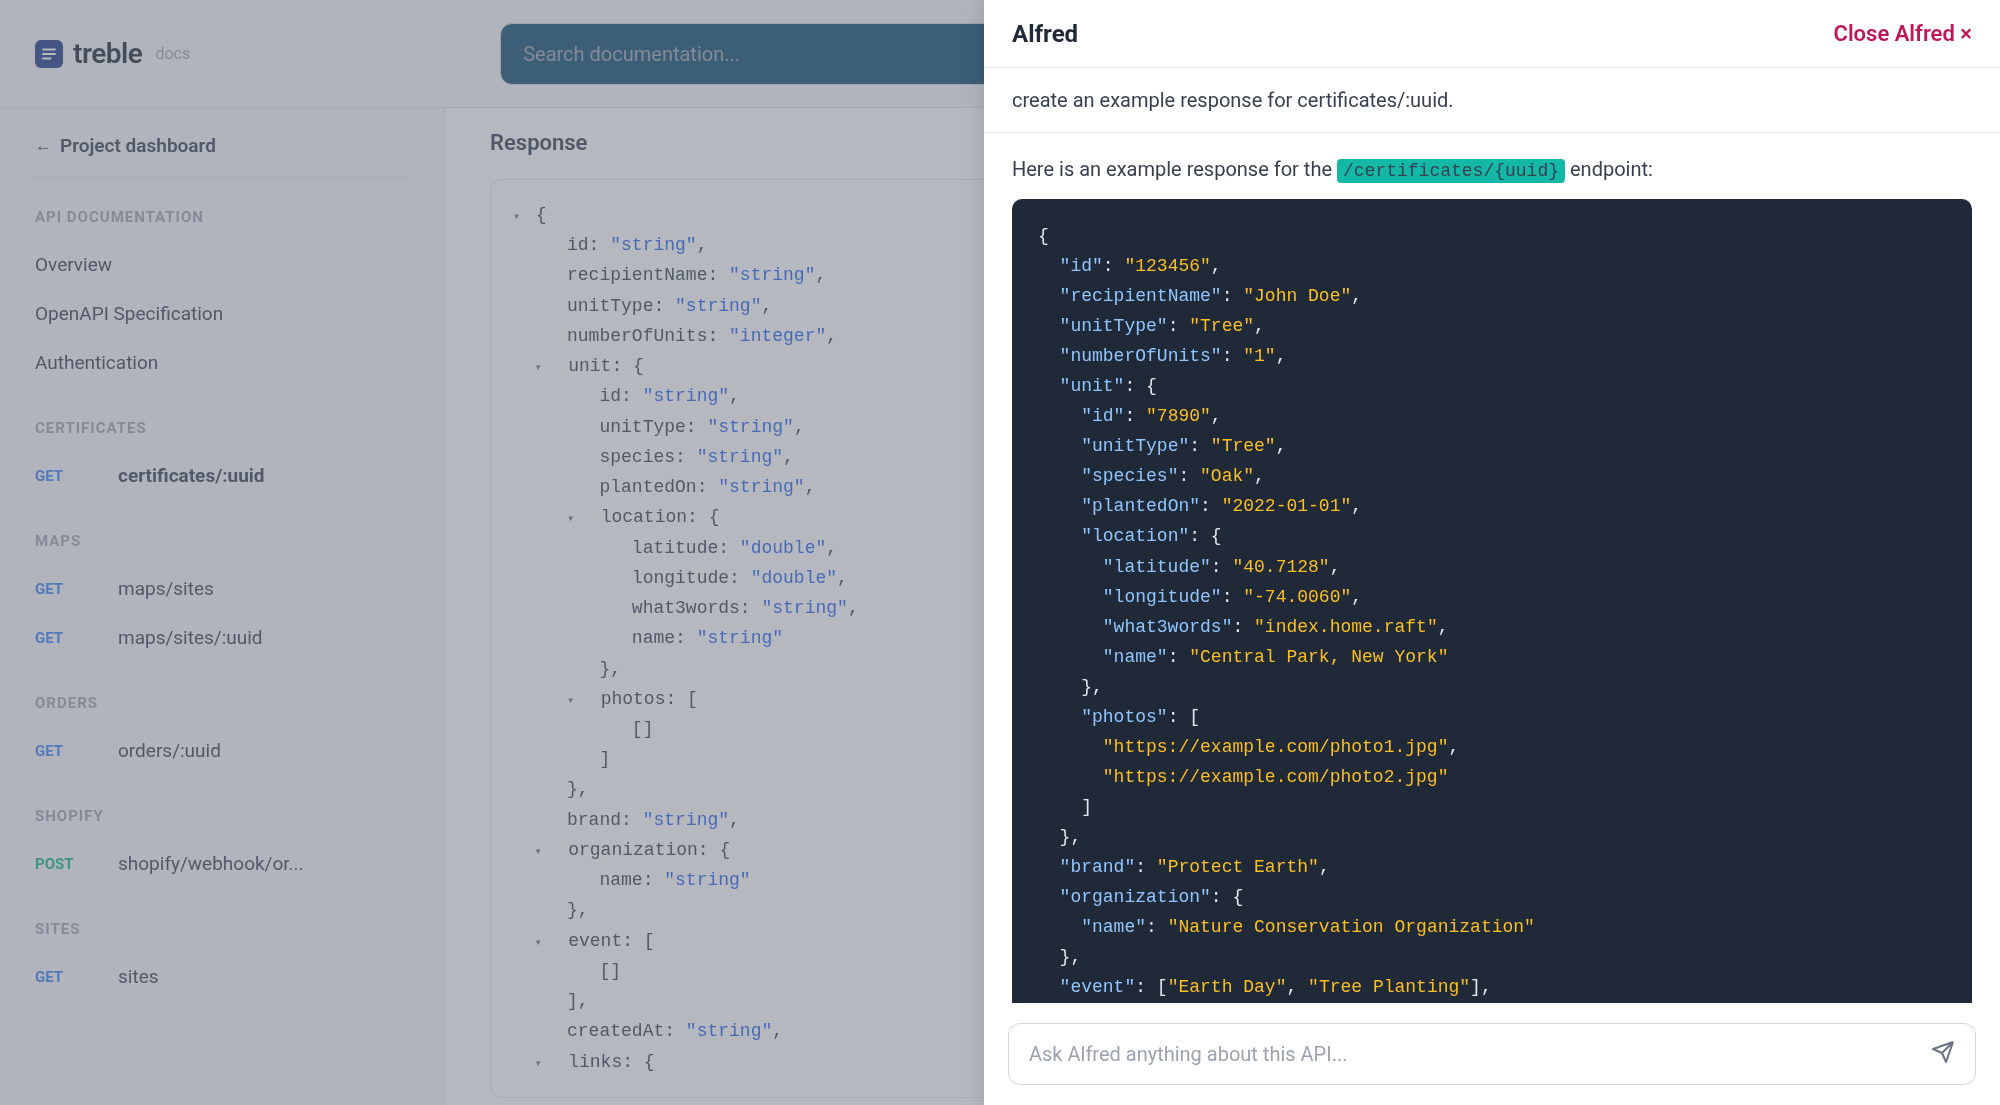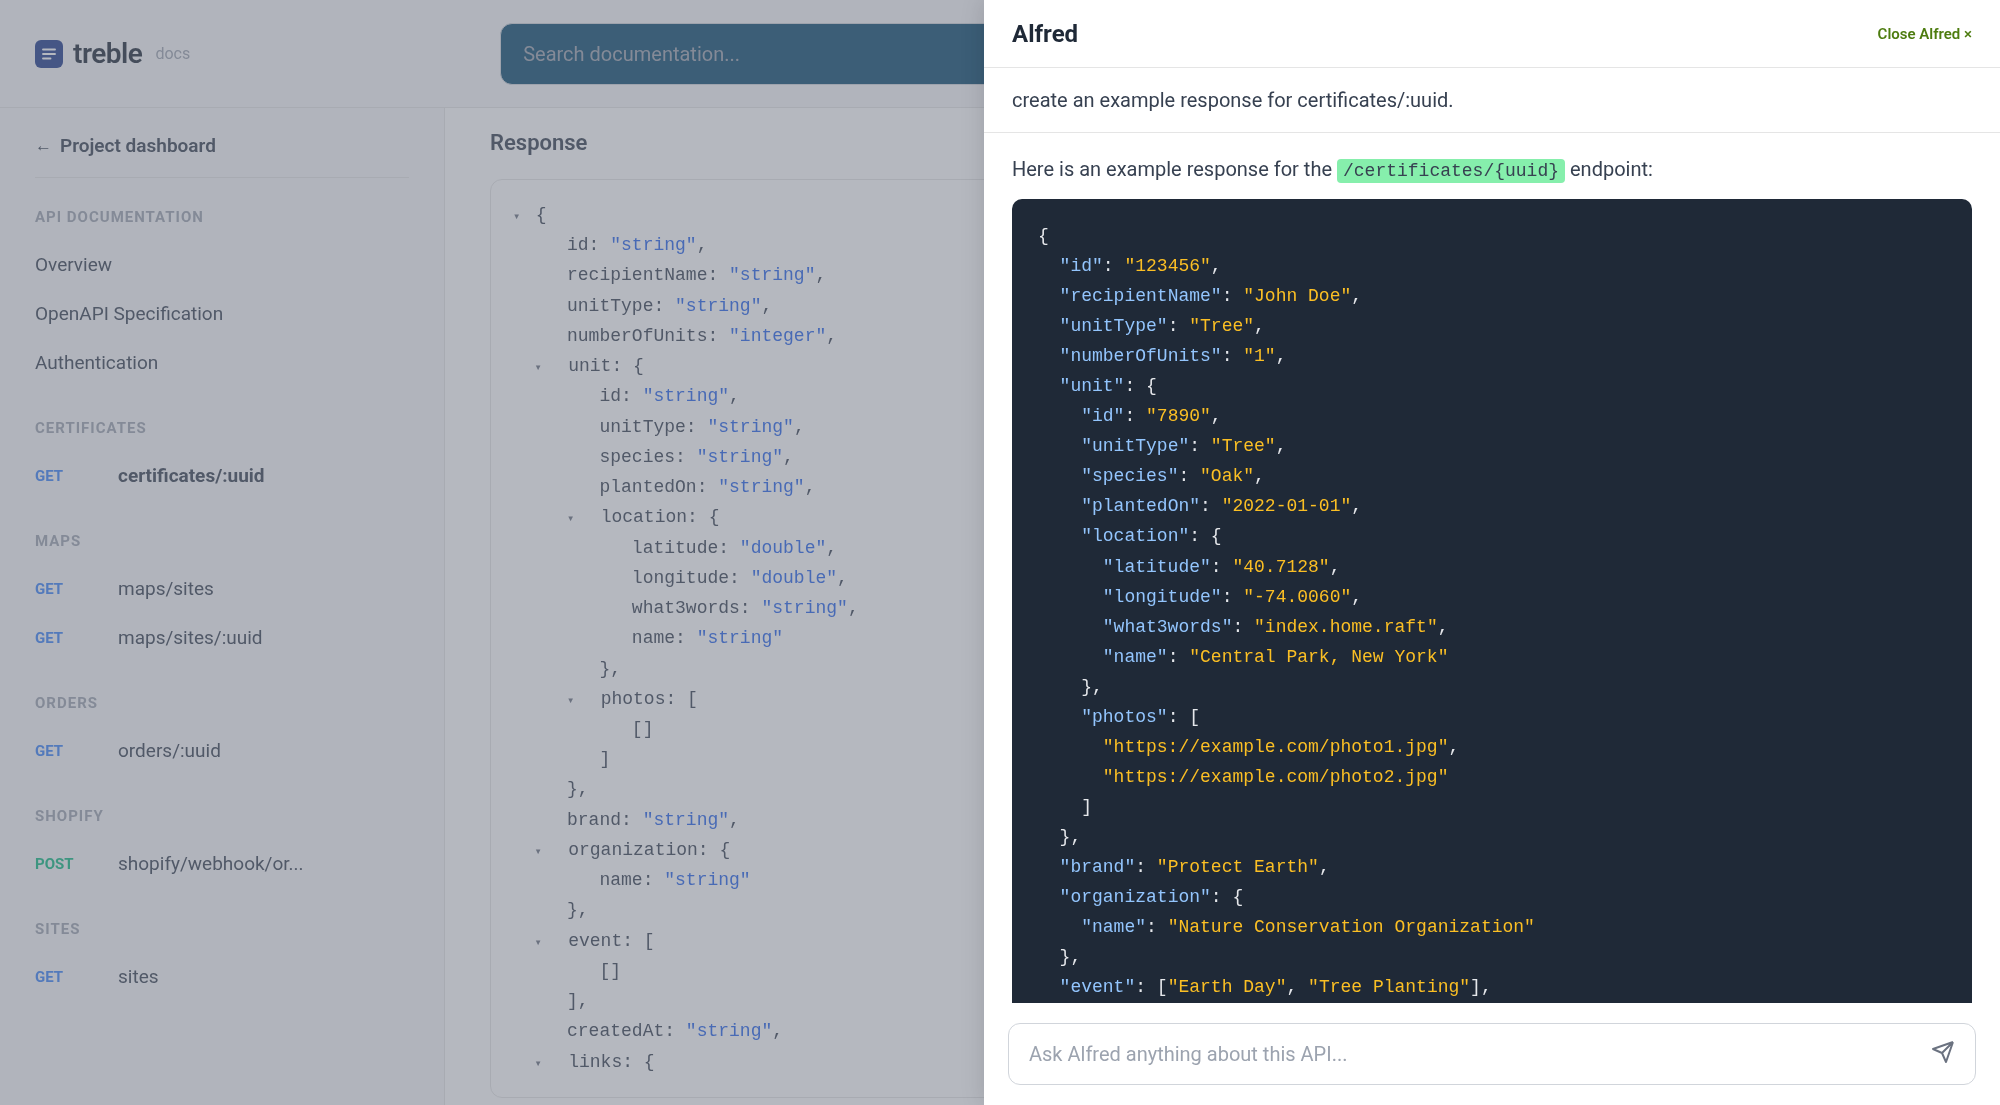--- a/index.html
+++ b/index.html
@@ -37,25 +37,25 @@
     .json-string { color: #2563eb; }
     .caret { color: #6b7280; font-size: 12px; display: inline-block; width: 12px; }
     
     
     .overlay { position: absolute; top: 0; left: 0; right: 0; bottom: 0; background: rgba(107, 114, 128, 0.5); }
     
     
     .alfred-panel { position: absolute; right: 0; top: 0; width: 1016px; height: 100%; background: #ffffff; display: flex; flex-direction: column; box-shadow: -4px 0 20px rgba(0,0,0,0.1); }
     .alfred-header { height: 68px; display: flex; align-items: center; justify-content: space-between; padding: 0 28px; border-bottom: 1px solid #e5e5e5; }
     .alfred-title { font-size: 24px; font-weight: 700; color: #1f2937; }
-    .alfred-close { font-size: 15px; font-weight: 600; color: #4d7c0f; cursor: pointer; }
+    .alfred-close { font-size: 22px; font-weight: 600; color: #be185d; cursor: pointer; }
     .alfred-prompt { padding: 20px 28px; font-size: 20px; color: #374151; border-bottom: 1px solid #e5e5e5; }
     .alfred-body { flex: 1; overflow-y: auto; padding: 24px 28px; }
     .alfred-intro { font-size: 20px; color: #374151; margin-bottom: 18px; }
-    .inline-code { font-family: "Courier New", monospace; background: #86efac; padding: 2px 6px; border-radius: 4px; font-size: 18px; }
+    .inline-code { font-family: "Courier New", monospace; background: #14b8a6; padding: 2px 6px; border-radius: 4px; font-size: 18px; }
     .alfred-code { background: #1f2937; border-radius: 10px; padding: 22px 26px; font-family: "Courier New", monospace; font-size: 18px; line-height: 1.67; color: #e5e7eb; }
     .ac-key { color: #93c5fd; }
     .ac-string { color: #fbbf24; }
     .alfred-input-wrap { padding: 20px 24px; }
     .alfred-input { width: 100%; height: 62px; border: 1px solid #d1d5db; border-radius: 12px; display: flex; align-items: center; padding: 0 20px; font-size: 20px; color: #9ca3af; gap: 26px; }
     .send-icon { margin-left: auto; color: #6b7280; }
   </style>
 </head>
 <body>
 

